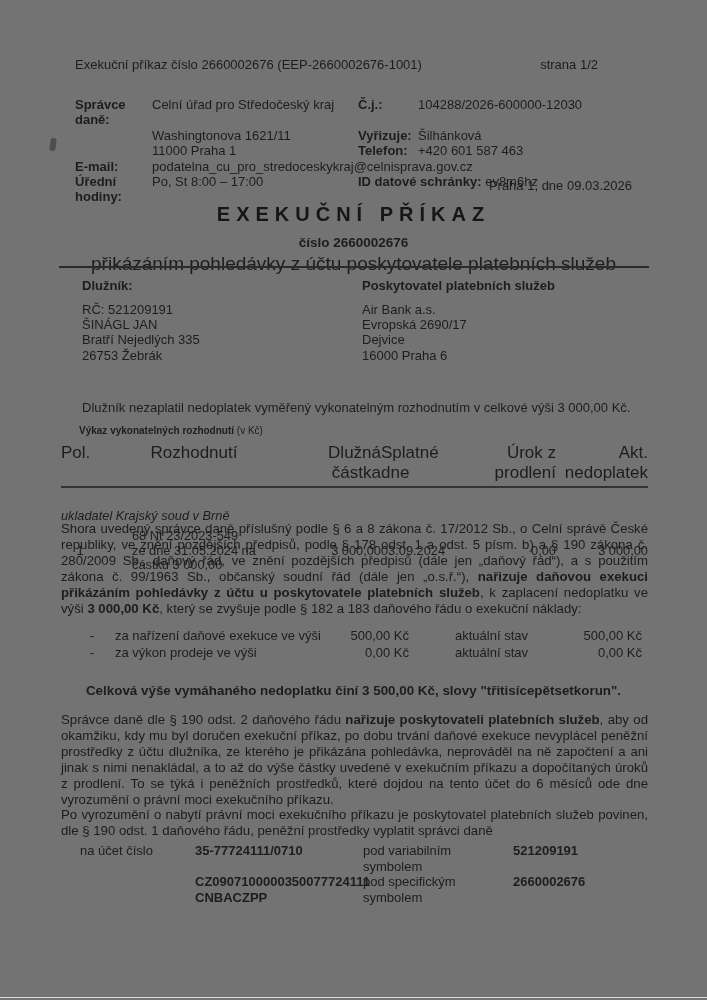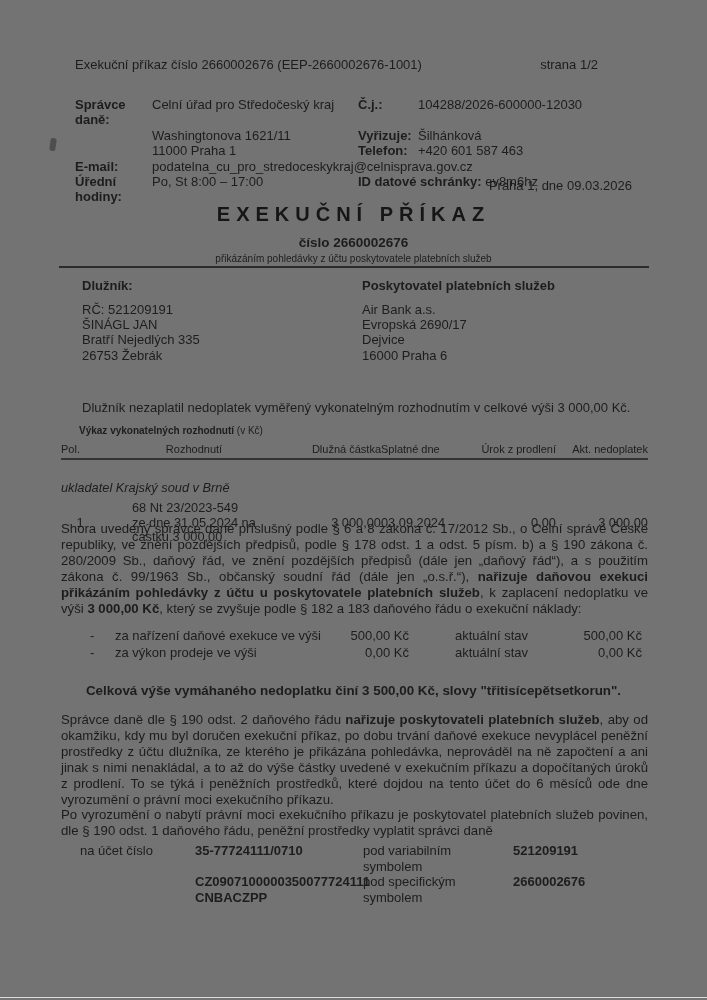--- a/index.html
+++ b/index.html
@@ -27,37 +27,37 @@
   }
   .b { font-weight:bold; }
   .span3 { grid-column:2 / 5; }
   .span2r { grid-column:3 / 5; }
 
   .dateline { position:absolute; top:178px; left:0; width:632px; text-align:right; font-size:13px; }
 
   .title-block { position:absolute; top:203px; left:0; width:707px; text-align:center; }
   .title-main { font-size:20px; font-weight:bold; letter-spacing:6px; color:#161616; }
   .title-number { font-size:13.5px; font-weight:bold; margin-top:9px; }
-  .title-sub { font-size:10px; margin-top:3px; }
+  .title-sub { font-size:19px; margin-top:3px; }
   .rule { position:absolute; top:266px; left:59px; width:590px; height:2px; background:#2b2b2b; }
 
   .parties {
     position:absolute; top:278px; left:82px; width:560px;
     display:grid; grid-template-columns:280px 1fr;
   }
   .party-heading { font-weight:bold; margin-bottom:9px; }
   .party-line { line-height:15.2px; }
 
   .statement { position:absolute; top:400px; left:82px; width:566px; }
 
   .vykaz-heading { position:absolute; top:425px; left:79px; font-size:10px; }
 
   .vtable { position:absolute; top:443px; left:61px; width:587px; }
   .vt-head { display:flex; border-bottom:2px solid #333; padding-bottom:3px; }
-  .vt-head > div { font-size:11px; }
+  .vt-head > div { font-size:17px; }
   .c-pol { width:38px; text-align:left; }
   .c-dec { width:190px; text-align:center; }
   .c-amt { width:92px; text-align:right; }
   .c-due { width:90px; text-align:left; }
   .c-int { width:85px; text-align:right; }
   .c-cur { width:92px; text-align:right; }
   .vt-group { font-style:italic; margin-top:20px; font-size:12.8px; }
   .vt-row { display:flex; align-items:center; margin-top:6px; }
   .vt-row .c-pol { text-align:center; width:38px; }
   .vt-dec-cell { width:190px; text-align:left; padding-left:33px; line-height:14.6px; font-size:12.8px; }

